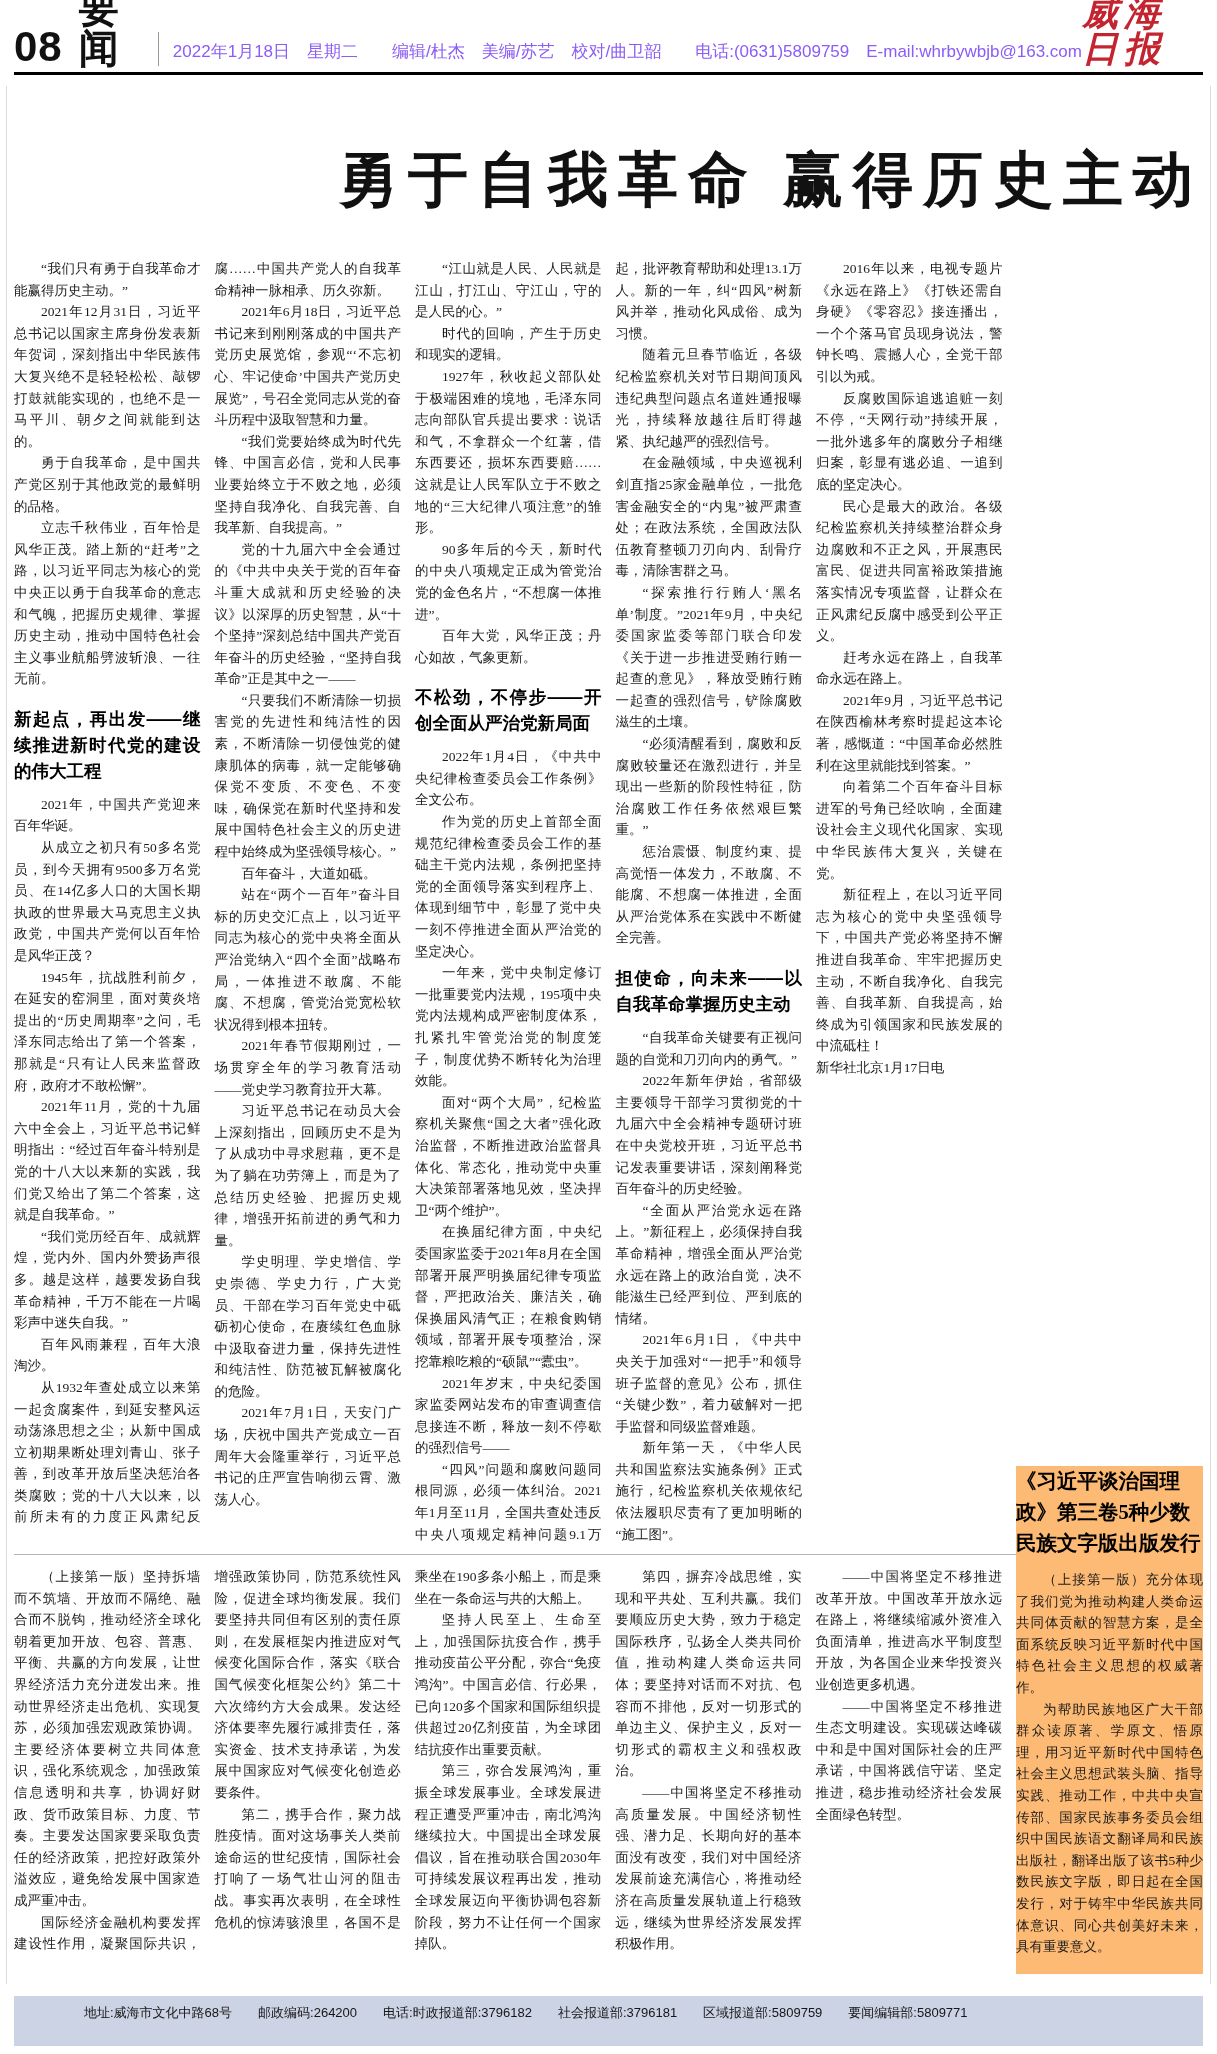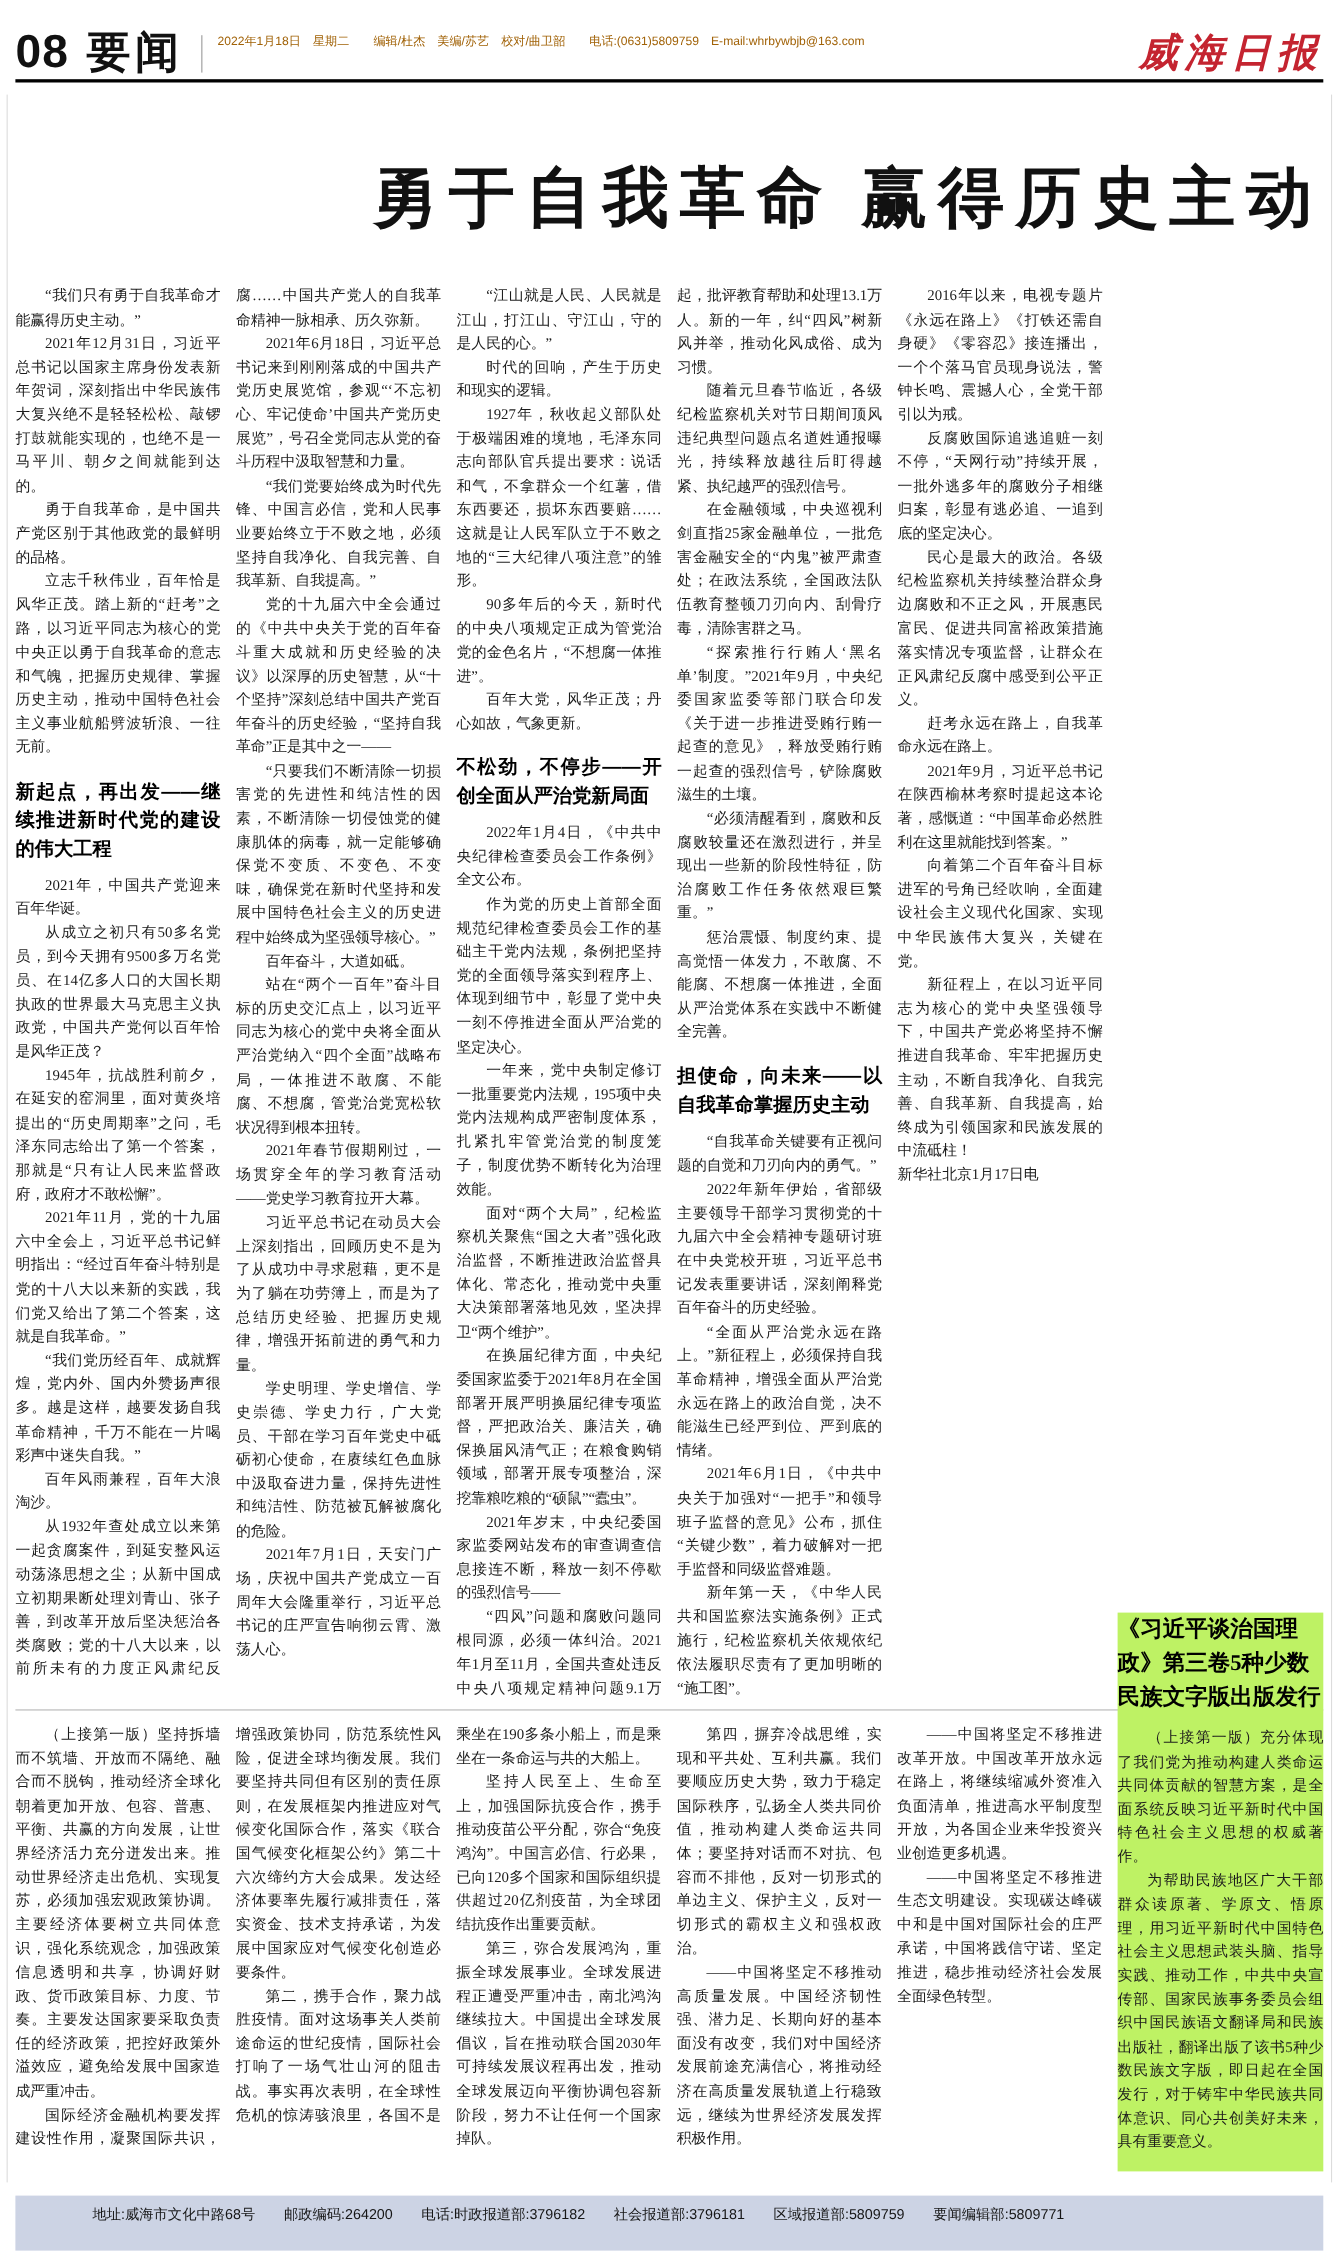--- a/index.html
+++ b/index.html
@@ -8,21 +8,21 @@
   .page-frame{position:absolute;left:6px;right:6px;top:86px;bottom:70px;
         border-left:1px solid #dcdcdc;border-right:1px solid #dcdcdc;pointer-events:none;}
 
   
   .hdr{position:absolute;left:14px;right:14px;top:16px;height:52px;
        display:flex;align-items:flex-end;}
   .hdr .pgno{font-size:42px;font-weight:700;line-height:1;letter-spacing:1px;
        font-family:"Liberation Sans",sans-serif;}
   .hdr .sec{font-size:40px;font-weight:900;line-height:1;margin-left:16px;letter-spacing:4px;}
   .hdr .vbar{width:1px;height:34px;background:#999;margin:0 0 2px 16px;}
-  .hdr .dateline{font-size:11px;color:#a16207;margin:0 0 23px 14px;white-space:nowrap;}
+  .hdr .dateline{font-size:17px;color:#8b5cf6;margin:0 0 5px 14px;white-space:nowrap;}
   .hdr .mast{margin-left:auto;margin-bottom:2px;font-family:"DejaVu Serif","Liberation Serif",serif;
        font-style:italic;font-weight:bold;font-size:36px;letter-spacing:6px;line-height:1;}
   .hdr-rule{position:absolute;left:14px;right:14px;top:72px;height:3px;background:#000;}
 
   
   .headline{position:absolute;left:14px;right:14px;top:106px;text-align:right;
        font-family:"Liberation Serif","DejaVu Serif",serif;font-weight:900;
        font-size:60px;line-height:1.15;letter-spacing:10px;white-space:nowrap;}
   .subheadline{position:absolute;left:14px;right:14px;top:198px;text-align:center;
        font-family:"Liberation Serif","DejaVu Serif",serif;font-weight:600;
@@ -38,21 +38,21 @@
   .t-sign{text-align:left;text-indent:0;padding-right:2px;}
 
   .mid-rule{position:absolute;left:14px;right:14px;top:1554px;height:1px;background:#b5b5b5;}
 
   
   .cols5{position:absolute;left:14px;width:988px;top:1566px;height:408px;
        column-count:5;column-gap:14px;column-fill:auto;overflow:hidden;
        font-family:"Liberation Serif","DejaVu Serif",serif;
        font-size:13.5px;line-height:21.6px;text-align:justify;color:#1b1b1b;}
   .br-article{position:absolute;left:1016px;width:187px;top:1466px;height:508px;
-       background:#bef264;overflow:hidden;}
+       background:#fdba74;overflow:hidden;}
   .br-title{font-family:"Liberation Serif","DejaVu Serif",serif;font-weight:900;
        font-size:20.5px;line-height:31px;margin:0 0 10px;color:#000;}
   .br-body{font-family:"Liberation Serif","DejaVu Serif",serif;
        font-size:13.5px;line-height:21.6px;text-align:justify;color:#1b1b1b;}
 
   
   .ftr{position:absolute;left:14px;right:14px;top:1996px;height:50px;
        padding:7px 0 0 70px;box-sizing:border-box;
        font-size:13px;line-height:19px;color:#161616;}
   .ftr div{white-space:nowrap;}

